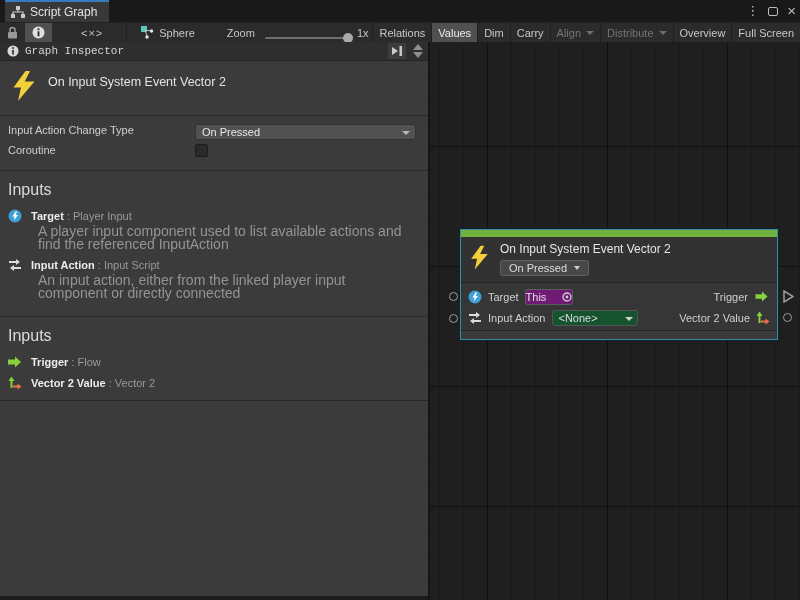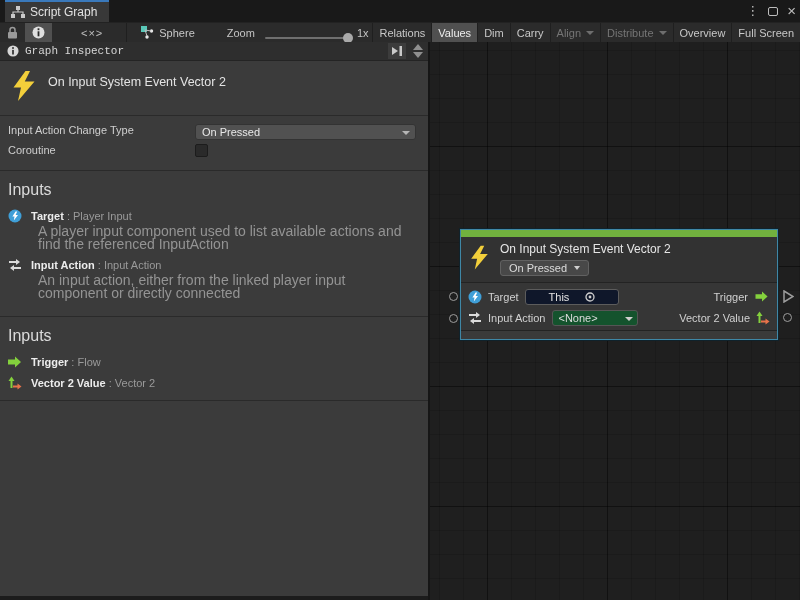--- a/index.html
+++ b/index.html
@@ -81,21 +81,21 @@
   .node-colorbar { height:7px; background:#71b13e; }
   .node-header { display:flex; align-items:flex-start; gap:11px; padding:5px 8px 6px 9px; background:#323232; }
   .node-title { font-size:12px; color:#e6e6e6; line-height:15px; }
   .chip { display:inline-flex; align-items:center; margin-top:3px; padding:1px 8px; background:#484848;
     border:1px solid #616161; border-radius:3px; color:#dcdcdc; }
   .chip .caret { margin-left:7px; border-top-color:#cfcfcf; border-left-width:3.5px; border-right-width:3.5px; }
   .node-body { border-top:1px solid #232323; background:#363636; padding:3px 0 2px 0; }
   .node-row { display:flex; align-items:center; height:21px; padding:0 7px; gap:6px; }
   .node-row .label { color:#d0d0d0; }
   .spacer { flex:1; }
-  .valchip { display:inline-flex; align-items:center; gap:16px; padding:0 23px; height:16px; background:#0f172a;
+  .valchip { display:inline-flex; align-items:center; gap:16px; padding:0 0; height:16px; background:#701a75;
     border:1px solid #5c5c5c; border-radius:3px; color:#e2e2e2; }
   .nodeselect { position:relative; width:86px; height:16px; background:#14532d; border:1px solid #555;
     border-radius:3px; color:#dcdcdc; display:flex; align-items:center; padding:0 16px 0 6px; }
   .nodeselect .caret { position:absolute; right:4px; top:6px; border-top-color:#cfcfcf; }
   .node-footer { height:9px; background:#3a3a3a; border-top:1px solid #232323; }
 
   .port-out { position:absolute; }
   .port-circle { width:9px; height:9px; border:1.5px solid #9d9d9d; border-radius:50%; background:transparent; }
 </style>
 </head>
@@ -240,21 +240,21 @@
       <div class="port-desc">A player input component used to list available actions and find the referenced InputAction</div>
 
       <div class="port-row">
         <svg class="icon14" viewBox="0 0 14 14">
           <path d="M1 4 h7" stroke="#dcdcdc" stroke-width="2"></path>
           <polygon points="8,1 12,4 8,7" fill="#dcdcdc"></polygon>
           <path d="M13 10 h-7" stroke="#dcdcdc" stroke-width="2"></path>
           <polygon points="6,7 2,10 6,13" fill="#dcdcdc"></polygon>
         </svg>
         <span><span class="port-name">Input Action</span>
-        <span class="port-type">: Input Action</span></span>
+        <span class="port-type">: Input Script</span></span>
       </div>
       <div class="port-desc">An input action, either from the linked player input component or directly connected</div>
     </div>
 
     <div class="section">
       <div class="section-heading">Inputs</div>
 
       <div class="port-row">
         <svg class="icon14" viewBox="0 0 14 14">
           <polygon points="0,4.5 7,4.5 7,1.5 13,7 7,12.5 7,9.5 0,9.5" fill="#84d13d"></polygon>

